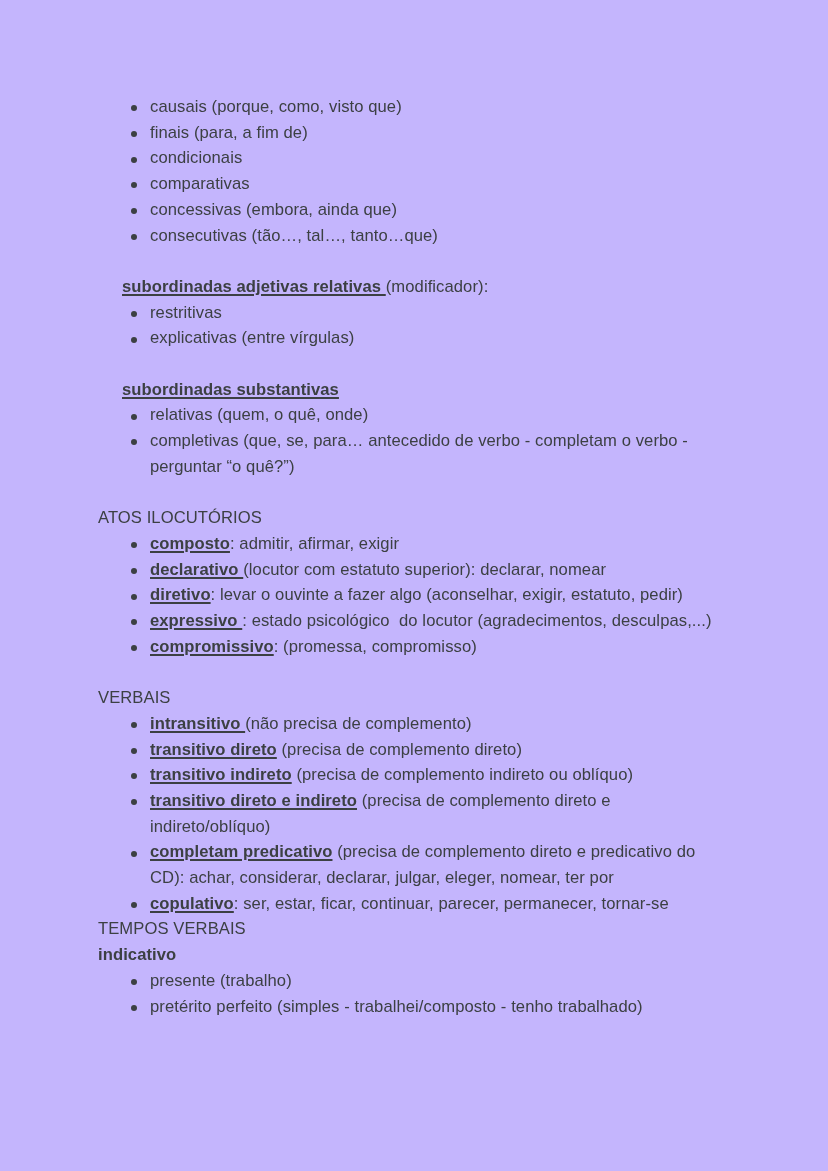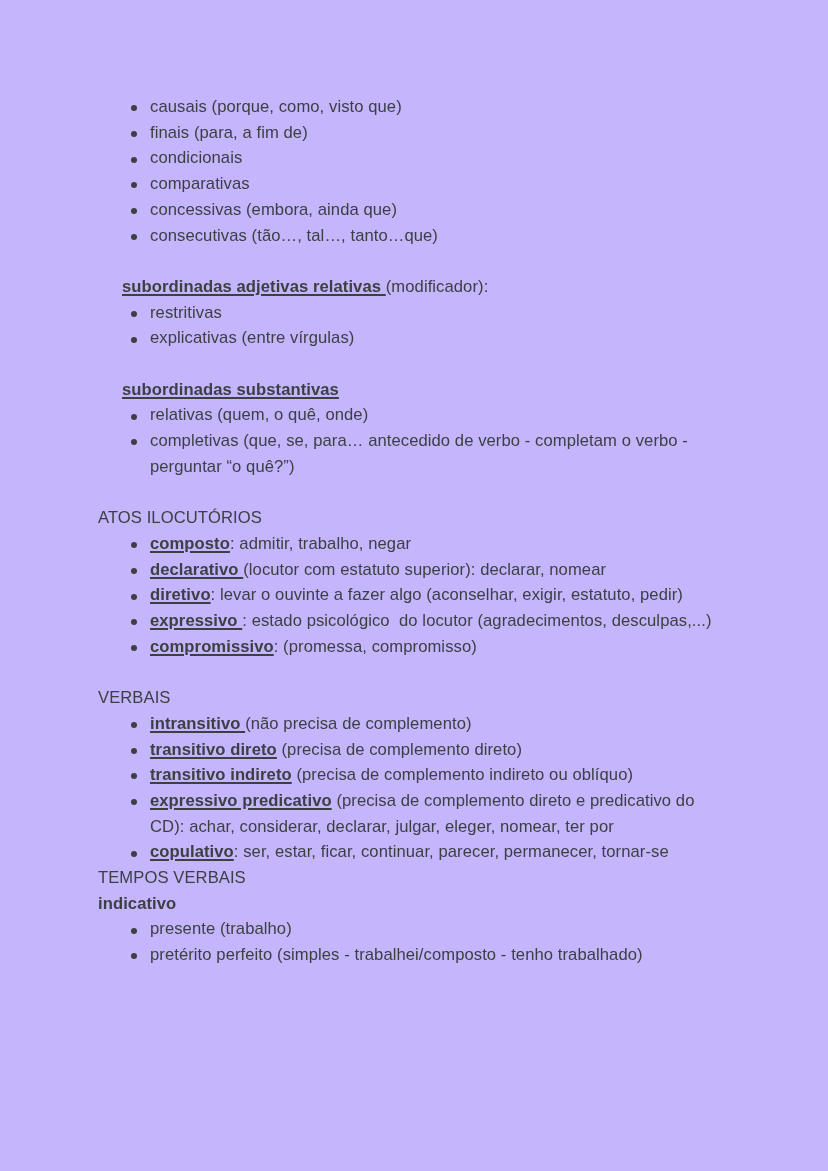--- a/index.html
+++ b/index.html
@@ -123,33 +123,34 @@
       </ul>
       <div class="gap-sm"></div>
       <p class="para heading-underline"><span class="uline">subordinadas substantivas</span></p>
       <ul class="blist">
         <li><span class="plain">relativas (quem, o quê, onde)</span></li>
         <li><span class="plain">completivas (que, se, para… antecedido de verbo - completam o verbo - perguntar “o quê?”)</span></li>
       </ul>
       <div class="gap-sm"></div>
       <p class="para heading-plain"><span class="">ATOS ILOCUTÓRIOS</span></p>
       <ul class="blist">
-        <li><span class="uline">composto</span><span class="plain">: admitir, trabalho, negar</span></li>
+        <li><span class="uline">composto</span><span class="plain">: admitir, afirmar, exigir</span></li>
         <li><span class="uline">declarativo </span><span class="plain">(locutor com estatuto superior): declarar, nomear</span></li>
         <li><span class="uline">diretivo</span><span class="plain">: levar o ouvinte a fazer algo (aconselhar, exigir, estatuto, pedir)</span></li>
         <li><span class="uline">expressivo </span><span class="plain">: estado psicológico  do locutor (agradecimentos, desculpas,...)</span></li>
         <li><span class="uline">compromissivo</span><span class="plain">: (promessa, compromisso)</span></li>
       </ul>
       <div class="gap-sm"></div>
       <p class="para heading-plain"><span class="">VERBAIS</span></p>
       <ul class="blist">
         <li><span class="uline">intransitivo </span><span class="plain">(não precisa de complemento)</span></li>
         <li><span class="uline">transitivo direto</span><span class="plain"> (precisa de complemento direto)</span></li>
         <li><span class="uline">transitivo indireto</span><span class="plain"> (precisa de complemento indireto ou oblíquo)</span></li>
-        <li><span class="uline">expressivo predicativo</span><span class="plain"> (precisa de complemento direto e predicativo do CD): achar, considerar, declarar, julgar, eleger, nomear, ter por</span></li>
+        <li><span class="uline">transitivo direto e indireto</span><span class="plain"> (precisa de complemento direto e indireto/oblíquo)</span></li>
+        <li><span class="uline">completam predicativo</span><span class="plain"> (precisa de complemento direto e predicativo do CD): achar, considerar, declarar, julgar, eleger, nomear, ter por</span></li>
         <li><span class="uline">copulativo</span><span class="plain">: ser, estar, ficar, continuar, parecer, permanecer, tornar-se</span></li>
       </ul>
       <p class="para heading-plain"><span class="">TEMPOS VERBAIS</span></p>
       <p class="para heading-bold"><span class="">indicativo</span></p>
       <ul class="blist">
         <li><span class="plain">presente (trabalho)</span></li>
         <li><span class="plain">pretérito perfeito (simples - trabalhei/composto - tenho trabalhado)</span></li>
       </ul>
     </div>
 </div>

